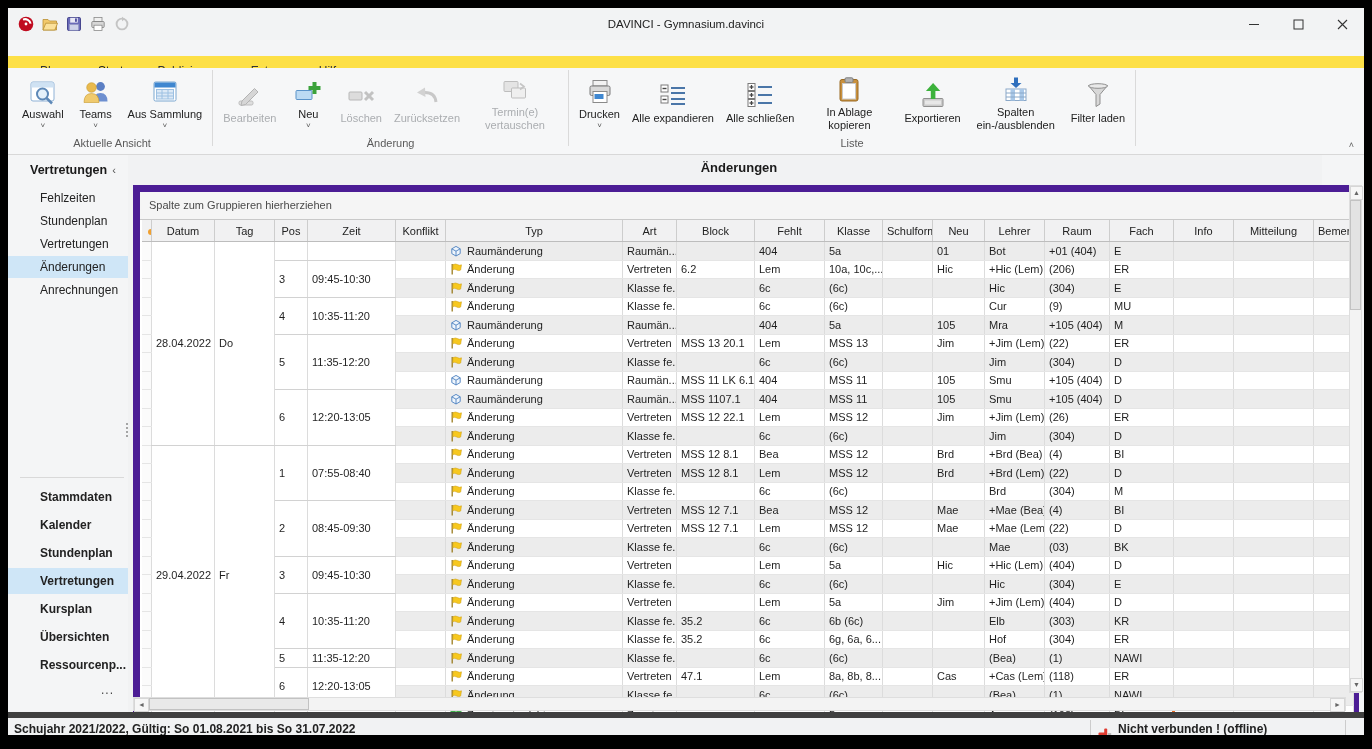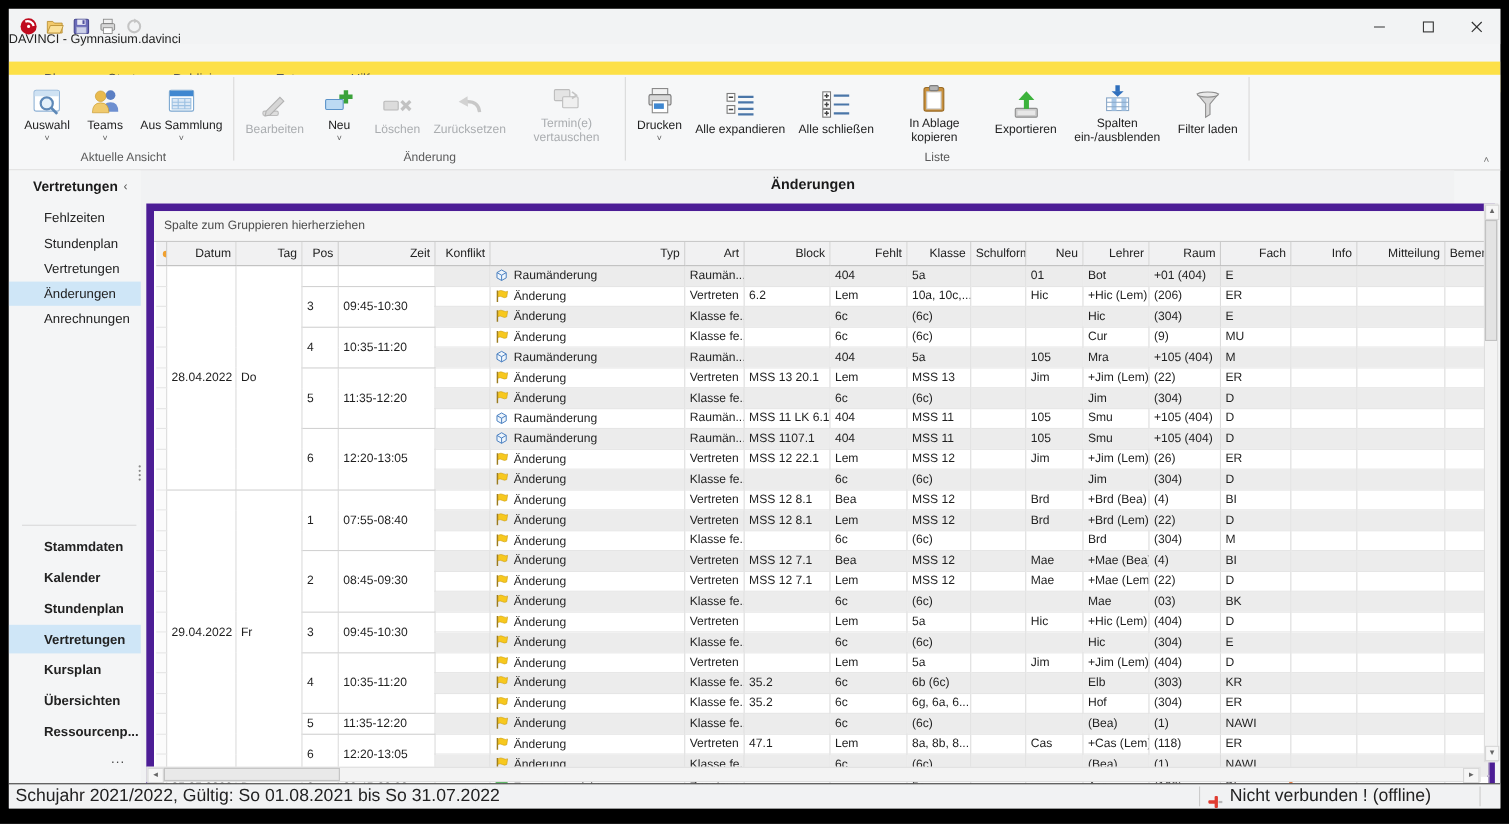--- a/index.html
+++ b/index.html
@@ -2,21 +2,21 @@
 <html><head>
 <meta charset="utf-8">
 <style>
   html,body{margin:0;padding:0;}
   body{width:1372px;height:749px;background:#000;position:relative;font-family:"Liberation Sans",sans-serif;-webkit-font-smoothing:antialiased;}
   .window{position:absolute;left:8px;top:8px;width:1356px;height:727px;background:#f4f5f6;overflow:hidden;}
   
   .titlebar{position:absolute;left:0;top:0;width:1356px;height:32px;background:#f2f3f4;}
   .qat{position:absolute;left:10px;top:8px;display:flex;gap:8px;align-items:center;}
   .qat .qicon{width:16px;height:16px;display:inline-block;}
-  .win-title{position:absolute;left:0;top:0;width:100%;height:32px;line-height:32px;font-size:11.5px;color:#222;margin-top:12px;}
+  .win-title{position:absolute;left:0;top:0;width:100%;height:32px;line-height:32px;text-align:center;font-size:11.5px;color:#222;}
   .winbtns{position:absolute;right:0;top:0;height:32px;display:flex;}
   .winbtn{width:44px;height:32px;display:flex;align-items:center;justify-content:center;color:#333;}
   
   .tabs{position:absolute;left:0;top:48px;width:1356px;height:28px;background:#fde047;display:flex;align-items:flex-end;padding-left:18px;box-sizing:border-box;}
   .tab{font-size:12px;color:#333;padding:5px 14px 6px 14px;margin-right:6px;}
   .tab.active{color:#1a1a1a;border-bottom:3px solid #2a7ab9;padding-bottom:3px;font-weight:400;}
   
   .ribbon{position:absolute;left:0;top:60px;width:1356px;height:87px;background:#f6f7f8;border-bottom:1px solid #d8d8d8;box-sizing:border-box;}
   .rgroups{display:flex;height:86px;padding-left:8px;}
   .rgroup{display:flex;flex-direction:column;height:84px;}
@@ -42,21 +42,21 @@
   .sb-module{font-size:12px;font-weight:bold;color:#222;padding:6px 4px 6px 32px;margin-bottom:2px;}
   .sb-module.selected{background:#cfe6f7;}
   .sb-more{position:absolute;right:14px;top:528px;font-size:12px;color:#444;letter-spacing:1px;}
   .splitter{position:absolute;left:116px;top:262px;width:5px;height:26px;display:flex;flex-direction:column;align-items:center;justify-content:center;gap:2px;}
   .splitter i{width:2px;height:2px;background:#8a8a8a;border-radius:50%;display:block;}
   .main{position:absolute;left:120px;top:0;width:1236px;height:557px;}
   .main-title{position:absolute;left:5px;top:0;width:1212px;height:28px;text-align:center;font-size:13px;font-weight:bold;color:#1a1a1a;line-height:26px;}
   .grid{position:absolute;left:5px;top:30px;width:1212px;background:#fff;border:7px solid #4c1d95;box-sizing:content-box;}
   .groupbar{height:27px;line-height:27px;background:#f5f5f5;border-bottom:1px solid #c9c9c9;font-size:11px;color:#4a4a4a;padding-left:9px;}
   table.grid-table{border-collapse:collapse;table-layout:fixed;width:1212px;font-size:11px;color:#1f1f1f;}
-  .grid-table th{background:#f1f1f2;border-right:1px solid #cdcdcd;border-bottom:1px solid #bdbdbd;font-weight:normal;text-align:right;padding:3px 4px;height:15px;overflow:hidden;white-space:nowrap;color:#222;}
+  .grid-table th{background:#f1f1f2;border-right:1px solid #cdcdcd;border-bottom:1px solid #bdbdbd;font-weight:normal;text-align:center;padding:3px 4px;height:15px;overflow:hidden;white-space:nowrap;color:#222;}
   .grid-table td{height:17.5px;padding:0 4px;border-right:1px solid #dcdcdc;border-bottom:1px solid #e5e5e5;overflow:hidden;white-space:nowrap;background:#fff;}
   .grid-table td.stripe{background:#ececec;}
   .grid-table td.merged{background:#fff;vertical-align:middle;border-bottom:1px solid #d2d2d2;}
   .grid-table td.ind{background:#fbfbfb;padding:0;}
   .dot{display:inline-block;width:6px;height:6px;border-radius:50%;background:#f0a030;margin-left:2px;}
   .ticon{display:inline-block;width:12px;height:12px;vertical-align:-2px;margin-right:5px;}
   .ticon svg{width:12px;height:12px;}
   tr.hl td{border-top:3px solid #e8661c;border-bottom:3px solid #e8661c;}
   tr.hl td.nohl{border-top:1px solid #e5e5e5;border-bottom:1px solid #bdbdbd;}
   tr.hl td.ind{border-left:3px solid #e8661c;}
@@ -66,21 +66,21 @@
   .vscroll .arr{position:absolute;left:0;width:11px;height:12px;background:#f6f6f6;border:1px solid #d6d6d6;color:#666;font-size:7px;text-align:center;line-height:11px;}
   .vscroll .up{top:0;}
   .vscroll .down{bottom:0;}
   .vscroll .thumb{position:absolute;left:0px;top:14px;width:11px;height:110px;background:#e3e3e3;border:1px solid #c2c2c2;box-sizing:border-box;}
   .hscroll{position:absolute;left:5px;top:542px;width:1213px;height:14px;background:#f3f3f3;border:1px solid #dedede;box-sizing:border-box;}
   .hscroll .arr{position:absolute;top:0;width:13px;height:12px;background:#f6f6f6;border:1px solid #d6d6d6;color:#666;font-size:7px;text-align:center;line-height:11px;}
   .hscroll .left{left:0;}
   .hscroll .right{right:0;}
   .hscroll .thumb{position:absolute;left:15px;top:0px;width:160px;height:12px;background:#e9e9e9;border:1px solid #c2c2c2;box-sizing:border-box;}
   
-  .statusbar{position:absolute;left:0;top:704px;width:1356px;height:23px;background:#f1f2f3;border-top:1px solid #404040;box-sizing:border-box;font-size:16px;color:#222;}
+  .statusbar{position:absolute;left:0;top:704px;width:1356px;height:23px;background:#f1f2f3;border-top:6px solid #404040;box-sizing:border-box;font-size:12px;color:#222;font-weight:bold;}
   .status-left{position:absolute;left:6px;top:0;line-height:22px;}
   .status-sep{position:absolute;top:2px;width:1px;height:18px;background:#cccccc;}
   .status-right{position:absolute;left:1090px;top:0;line-height:22px;display:flex;align-items:flex-end;gap:6px;height:22px;}
   .sicon{width:14px;height:14px;display:inline-block;}
 </style>
 </head>
 <body>
 
 <div class="window">
 

